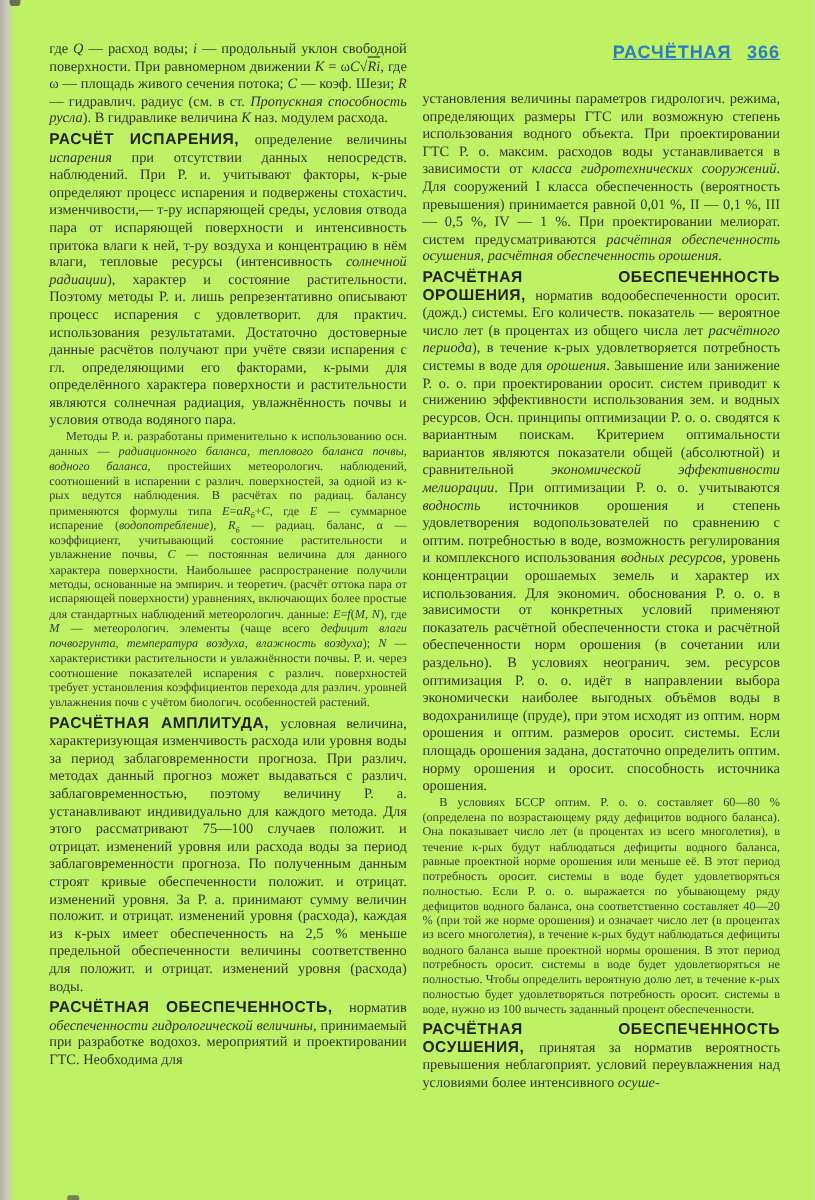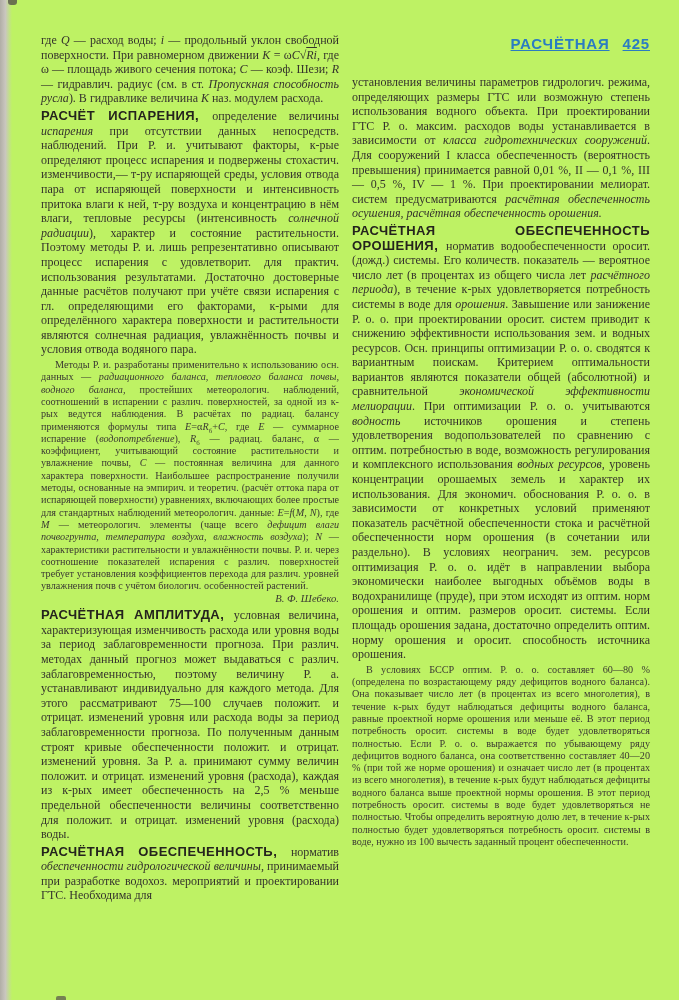--- a/index.html
+++ b/index.html
@@ -68,30 +68,30 @@
 <div class="page">
   <div class="gutter-shade"></div>
   <div class="corner-mark"></div>
   <div class="bottom-mark"></div>
 
   <div class="content">
     <div class="col" id="col-left">
         <div class="blk para"><span>где </span><span class="it">Q</span><span> — расход воды; </span><span class="it">i</span><span> — продольный уклон свободной поверхности. При равномерном движении </span><span class="it">K</span><span> = ω</span><span class="it">C</span><span>√</span><span class="ov">Ri</span><span>, где ω — площадь живого сечения потока; </span><span class="it">C</span><span> — коэф. Шези; </span><span class="it">R</span><span> — гидравлич. радиус (см. в ст. </span><span class="it">Пропускная способность русла</span><span>). В гидравлике величина </span><span class="it">К</span><span> наз. модулем расхода.</span></div>
         <div class="blk entry"><span class="bd">РАСЧЁТ ИСПАРЕНИЯ, </span><span>определение величины </span><span class="it">испарения</span><span> при отсутствии данных непосредств. наблюдений. При Р. и. учитывают факторы, к-рые определяют процесс испарения и подвержены стохастич. изменчивости,— т-ру испаряющей среды, условия отвода пара от испаряющей поверхности и интенсивность притока влаги к ней, т-ру воздуха и концентрацию в нём влаги, тепловые ресурсы (интенсивность </span><span class="it">солнечной радиации</span><span>), характер и состояние растительности. Поэтому методы Р. и. лишь репрезентативно описывают процесс испарения с удовлетворит. для практич. использования результатами. Достаточно достоверные данные расчётов получают при учёте связи испарения с гл. определяющими его факторами, к-рыми для определённого характера поверхности и растительности являются солнечная радиация, увлажнённость почвы и условия отвода водяного пара.</span></div>
         <div class="blk small"><span>Методы Р. и. разработаны применительно к использованию осн. данных — </span><span class="it">радиационного баланса, теплового баланса почвы, водного баланса,</span><span> простейших метеорологич. наблюдений, соотношений в испарении с различ. поверхностей, за одной из к-рых ведутся наблюдения. В расчётах по радиац. балансу применяются формулы типа </span><span class="it">E</span><span>=α</span><span class="it">R</span><span class="sb">б</span><span>+</span><span class="it">C</span><span>, где </span><span class="it">E</span><span> — суммарное испарение (</span><span class="it">водопотребление</span><span>), </span><span class="it">R</span><span class="sb">б</span><span> — радиац. баланс, α — коэффициент, учитывающий состояние растительности и увлажнение почвы, </span><span class="it">C</span><span> — постоянная величина для данного характера поверхности. Наибольшее распространение получили методы, основанные на эмпирич. и теоретич. (расчёт оттока пара от испаряющей поверхности) уравнениях, включающих более простые для стандартных наблюдений метеорологич. данные: </span><span class="it">E</span><span>=</span><span class="it">f</span><span>(</span><span class="it">M, N</span><span>), где </span><span class="it">M</span><span> — метеорологич. элементы (чаще всего </span><span class="it">дефицит влаги почвогрунта, температура воздуха, влажность воздуха</span><span>); </span><span class="it">N</span><span> — характеристики растительности и увлажнённости почвы. Р. и. через соотношение показателей испарения с различ. поверхностей требует установления коэффициентов перехода для различ. уровней увлажнения почв с учётом биологич. особенностей растений.</span></div>
-        <div class="blk signature"><span class="it">В. Ф. Шебеко.</span></div>
         <div class="blk entry"><span class="bd">РАСЧЁТНАЯ АМПЛИТУДА, </span><span>условная величина, характеризующая изменчивость расхода или уровня воды за период заблаговременности прогноза. При различ. методах данный прогноз может выдаваться с различ. заблаговременностью, поэтому величину Р. а. устанавливают индивидуально для каждого метода. Для этого рассматривают 75—100 случаев положит. и отрицат. изменений уровня или расхода воды за период заблаговременности прогноза. По полученным данным строят кривые обеспеченности положит. и отрицат. изменений уровня. За Р. а. принимают сумму величин положит. и отрицат. изменений уровня (расхода), каждая из к-рых имеет обеспеченность на 2,5 % меньше предельной обеспеченности величины соответственно для положит. и отрицат. изменений уровня (расхода) воды.</span></div>
         <div class="blk entry"><span class="bd">РАСЧЁТНАЯ ОБЕСПЕЧЕННОСТЬ, </span><span>норматив </span><span class="it">обеспеченности гидрологической величины</span><span>, принимаемый при разработке водохоз. мероприятий и проектировании ГТС. Необходима для</span></div>
       </div>
 
     <div class="col">
       <div class="running-head" id="running-head" style="color: rgb(43, 124, 194);">
         <span>РАСЧЁТНАЯ</span>
-        <span>425</span>
+        <span>366</span>
       </div>
       <div id="col-right-body">
           <div class="blk para"><span>установления величины параметров гидрологич. режима, определяющих размеры ГТС или возможную степень использования водного объекта. При проектировании ГТС Р. о. максим. расходов воды устанавливается в зависимости от </span><span class="it">класса гидротехнических сооружений</span><span>. Для сооружений I класса обеспеченность (вероятность превышения) принимается равной 0,01 %, II — 0,1 %, III — 0,5 %, IV — 1 %. При проектировании мелиорат. систем предусматриваются </span><span class="it">расчётная обеспеченность осушения, расчётная обеспеченность орошения.</span></div>
           <div class="blk entry"><span class="bd">РАСЧЁТНАЯ ОБЕСПЕЧЕННОСТЬ ОРОШЕНИЯ, </span><span>норматив водообеспеченности оросит. (дожд.) системы. Его количеств. показатель — вероятное число лет (в процентах из общего числа лет </span><span class="it">расчётного периода</span><span>), в течение к-рых удовлетворяется потребность системы в воде для </span><span class="it">орошения</span><span>. Завышение или занижение Р. о. о. при проектировании оросит. систем приводит к снижению эффективности использования зем. и водных ресурсов. Осн. принципы оптимизации Р. о. о. сводятся к вариантным поискам. Критерием оптимальности вариантов являются показатели общей (абсолютной) и сравнительной </span><span class="it">экономической эффективности мелиорации</span><span>. При оптимизации Р. о. о. учитываются </span><span class="it">водность</span><span> источников орошения и степень удовлетворения водопользователей по сравнению с оптим. потребностью в воде, возможность регулирования и комплексного использования </span><span class="it">водных ресурсов</span><span>, уровень концентрации орошаемых земель и характер их использования. Для экономич. обоснования Р. о. о. в зависимости от конкретных условий применяют показатель расчётной обеспеченности стока и расчётной обеспеченности норм орошения (в сочетании или раздельно). В условиях неогранич. зем. ресурсов оптимизация Р. о. о. идёт в направлении выбора экономически наиболее выгодных объёмов воды в водохранилище (пруде), при этом исходят из оптим. норм орошения и оптим. размеров оросит. системы. Если площадь орошения задана, достаточно определить оптим. норму орошения и оросит. способность источника орошения.</span></div>
           <div class="blk small"><span>В условиях БССР оптим. Р. о. о. составляет 60—80 % (определена по возрастающему ряду дефицитов водного баланса). Она показывает число лет (в процентах из всего многолетия), в течение к-рых будут наблюдаться дефициты водного баланса, равные проектной норме орошения или меньше её. В этот период потребность оросит. системы в воде будет удовлетворяться полностью. Если Р. о. о. выражается по убывающему ряду дефицитов водного баланса, она соответственно составляет 40—20 % (при той же норме орошения) и означает число лет (в процентах из всего многолетия), в течение к-рых будут наблюдаться дефициты водного баланса выше проектной нормы орошения. В этот период потребность оросит. системы в воде будет удовлетворяться не полностью. Чтобы определить вероятную долю лет, в течение к-рых полностью будет удовлетворяться потребность оросит. системы в воде, нужно из 100 вычесть заданный процент обеспеченности.</span></div>
+          <div class="blk entry"><span class="bd">РАСЧЁТНАЯ ОБЕСПЕЧЕННОСТЬ ОСУШЕНИЯ, </span><span>принятая за норматив вероятность превышения неблагоприят. условий переувлажнения над условиями более интенсивного </span><span class="it">осуше-</span></div>
         </div>
     </div>
   </div>
 </div>
 
 </body></html>

